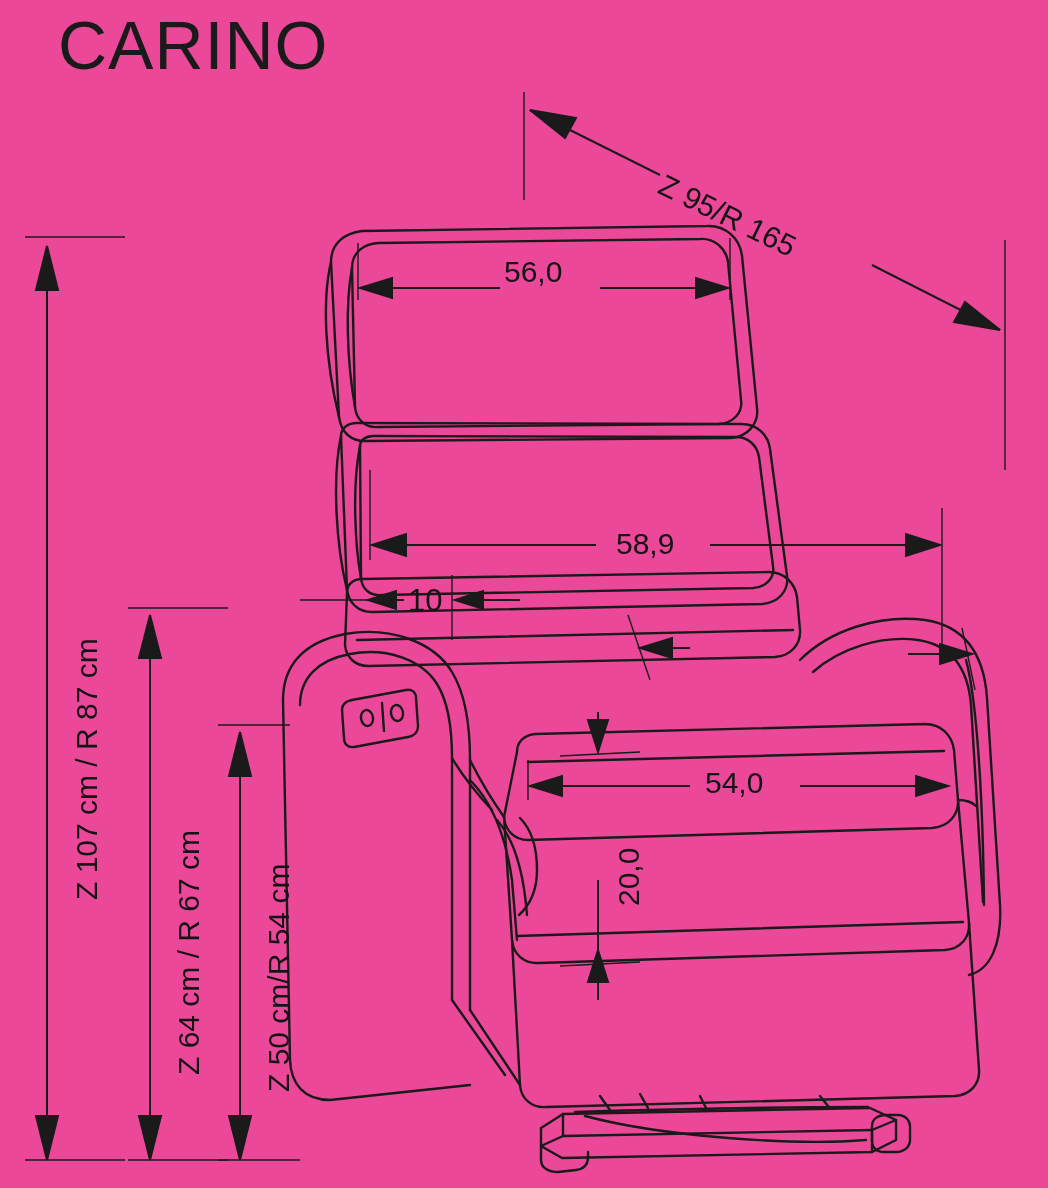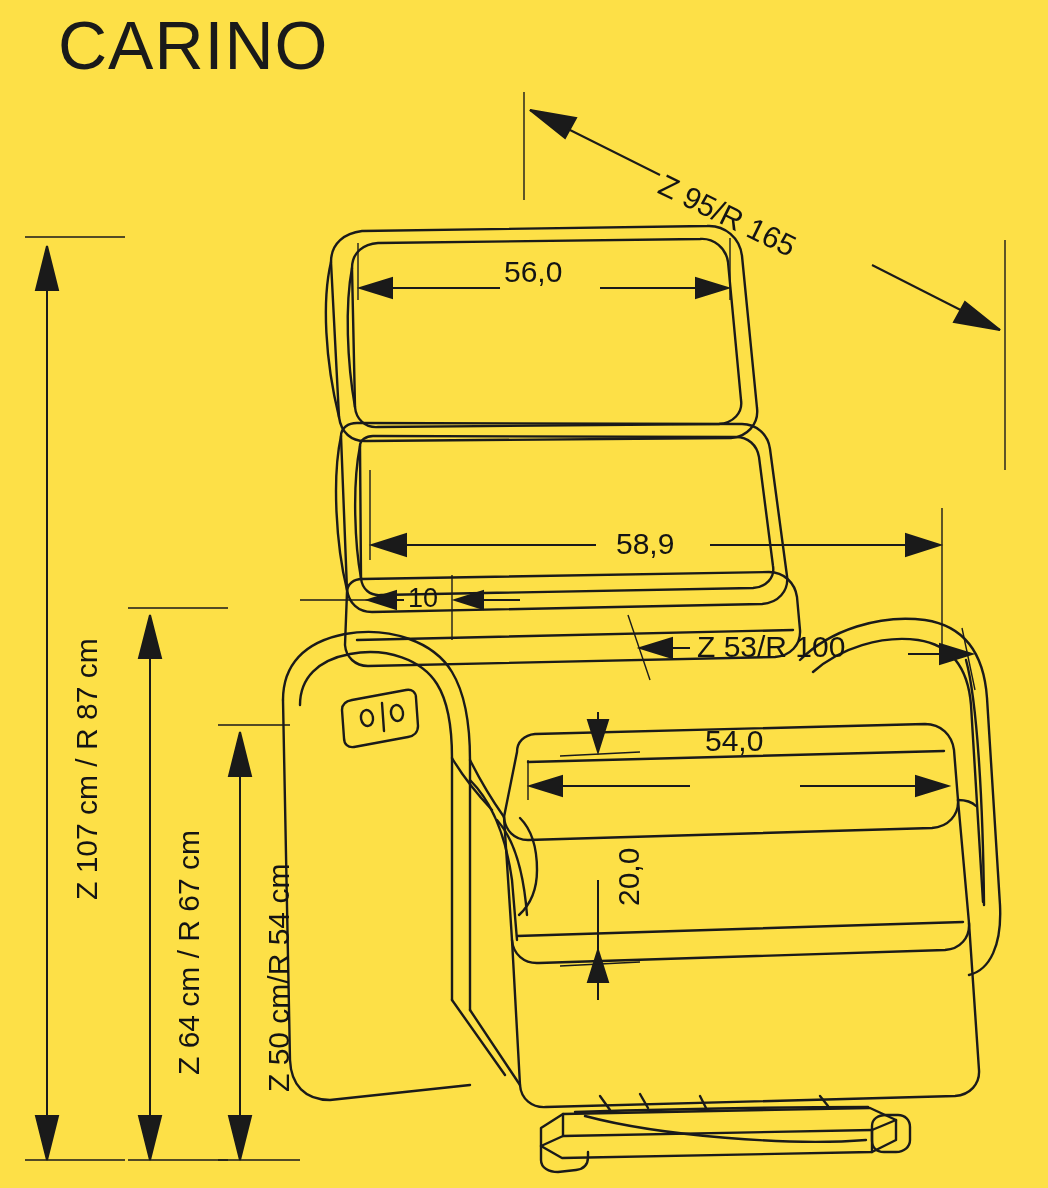--- a/index.html
+++ b/index.html
@@ -4,21 +4,21 @@
 <style>
   html, body {
     margin: 0;
     padding: 0;
     background: #ffffff;
   }
   #page {
     position: relative;
     width: 1048px;
     height: 1188px;
-    background: #fde047;
+    background: #ec4899;
     font-family: "Liberation Sans", sans-serif;
     overflow: hidden;
   }
   #drawing {
     position: absolute;
     left: 0;
     top: 0;
     width: 1048px;
     height: 1188px;
   }
@@ -37,21 +37,21 @@
     font-size: 30px;
     color: #141414;
     white-space: nowrap;
     font-family: "Liberation Sans", sans-serif;
   }
   .dim.vert {
     transform-origin: 0 0;
     transform: rotate(-90deg);
   }
   .dim.small {
-    font-size: 27px;
+    font-size: 31px;
   }
 </style>
 </head>
 <body>
 
 <div id="page">
 
   <div class="title">CARINO</div>
 
   <svg id="drawing" viewBox="0 0 1048 1188">
@@ -206,23 +206,22 @@
       <line x1="218" y1="1160" x2="300" y2="1160" stroke-width="1.4"></line>
     </g>
   </svg>
 
   <div class="dim" style="left:504px; top:255px;">56,0</div>
 
   <div class="dim" style="left:616px; top:527px;">58,9</div>
 
   <div class="dim small" style="left:408px; top:583px;">10</div>
 
-  <div class="dim" style="left:697px; top:630px;">Z 53/R 100</div>
-
-  <div class="dim" style="left:705px; top:724px;">54,0</div>
+
+  <div class="dim" style="left:705px; top:766px;">54,0</div>
 
   <div class="dim vert" style="left:612px; top:906px;">20,0</div>
 
   <div class="dim" style="left:668px; top:168px; transform-origin:0 0; transform:rotate(26deg);">Z 95/R 165</div>
 
   <div class="dim vert" style="left:70px; top:900px;">Z 107 cm / R 87 cm</div>
 
   <div class="dim vert" style="left:172px; top:1075px;">Z 64 cm / R 67 cm</div>
 
   <div class="dim vert" style="left:262px; top:1092px;">Z 50 cm/R 54 cm</div>

